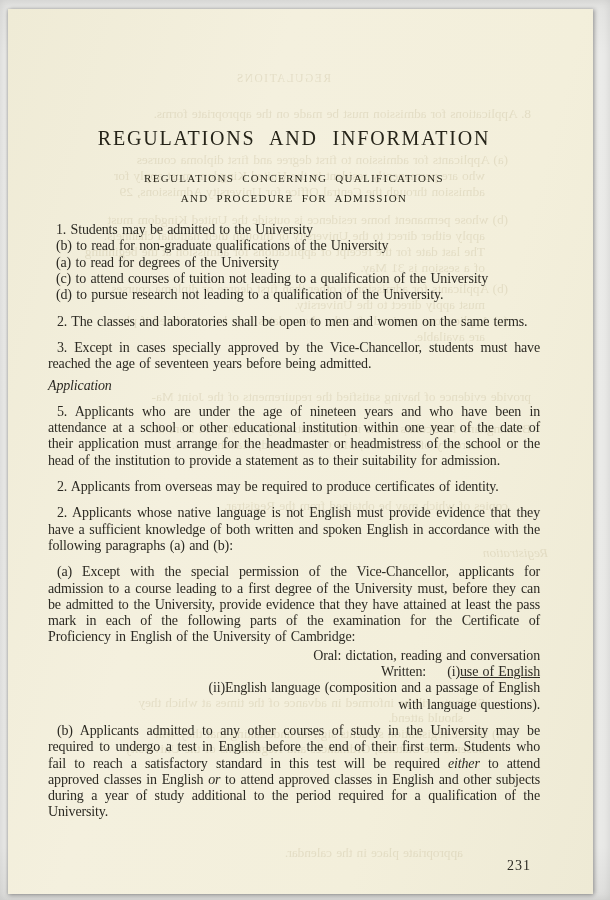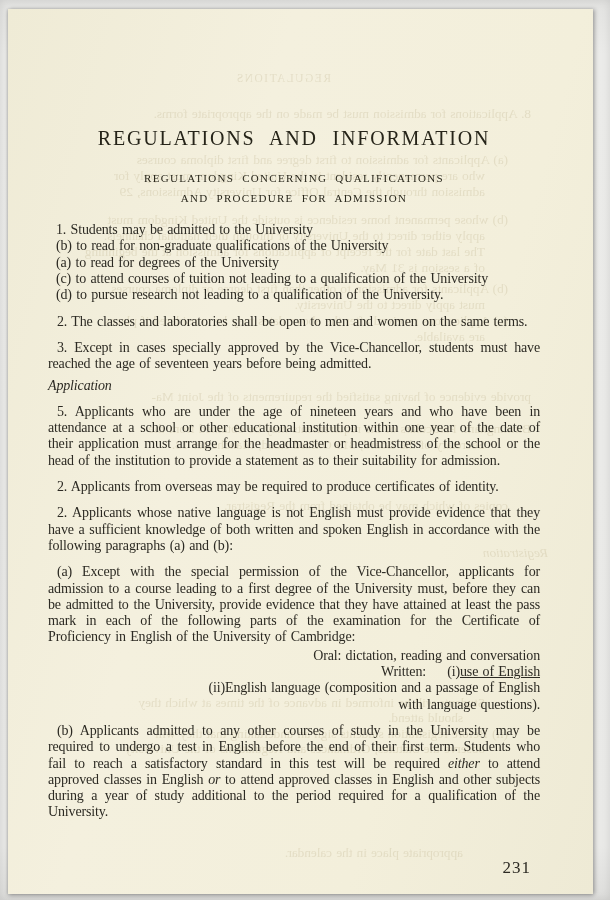--- a/index.html
+++ b/index.html
@@ -61,21 +61,21 @@
   .exam .oral{margin-left:25px;}
   .exam .written{margin-left:22px;text-decoration:underline;}
   .exam .wlabel{display:inline-block;width:53px;}
   .exam .wnum{display:inline-block;width:34px;}
   .exam .wnum2{display:inline-block;width:35px;}
   .exam .wii{margin-left:30px;}
   .exam .wcont{margin-left:127px;}
   .em{font-style:italic;}
   .pagenum{
     position:absolute;right:62px;top:849px;
-    font-size:17px;color:#2c2a23;letter-spacing:1px;
+    font-size:14px;color:#2c2a23;letter-spacing:1px;
   }
 </style>
 </head>
 <body>
 
 <div class="scan">
   <div class="page">
 
     <div class="ghost">
         <div class="ghostline" style="top: 63px; left: 262px; font-size: 11.5px; letter-spacing: 1.5px;">REGULATIONS</div>

